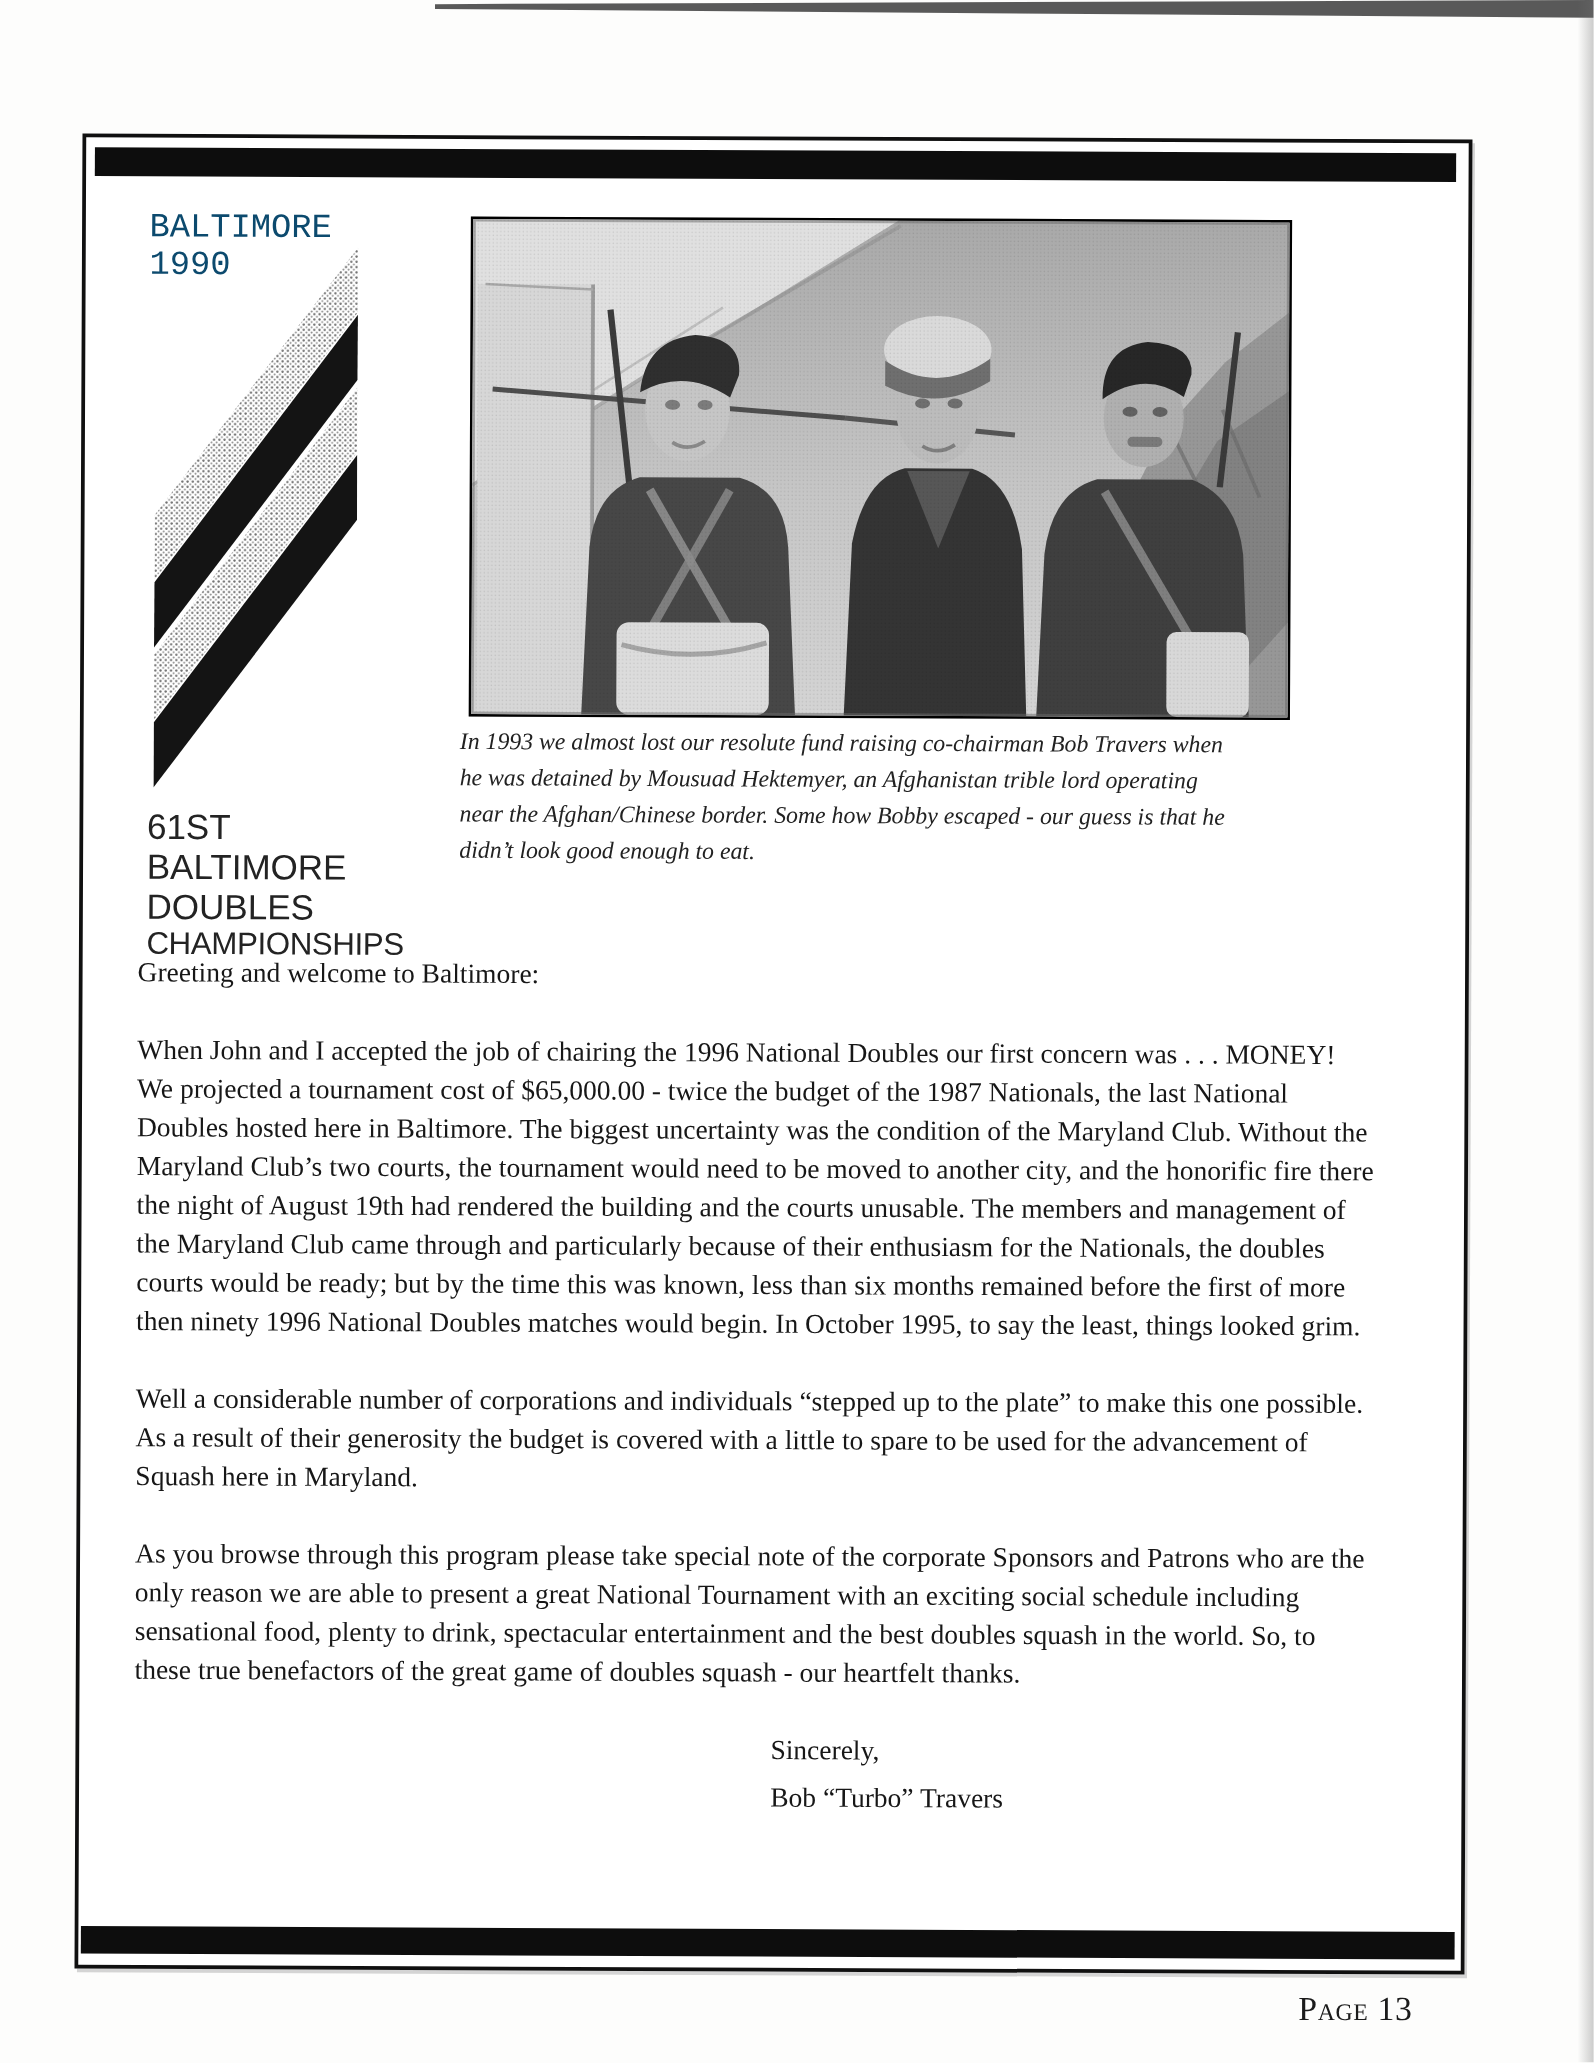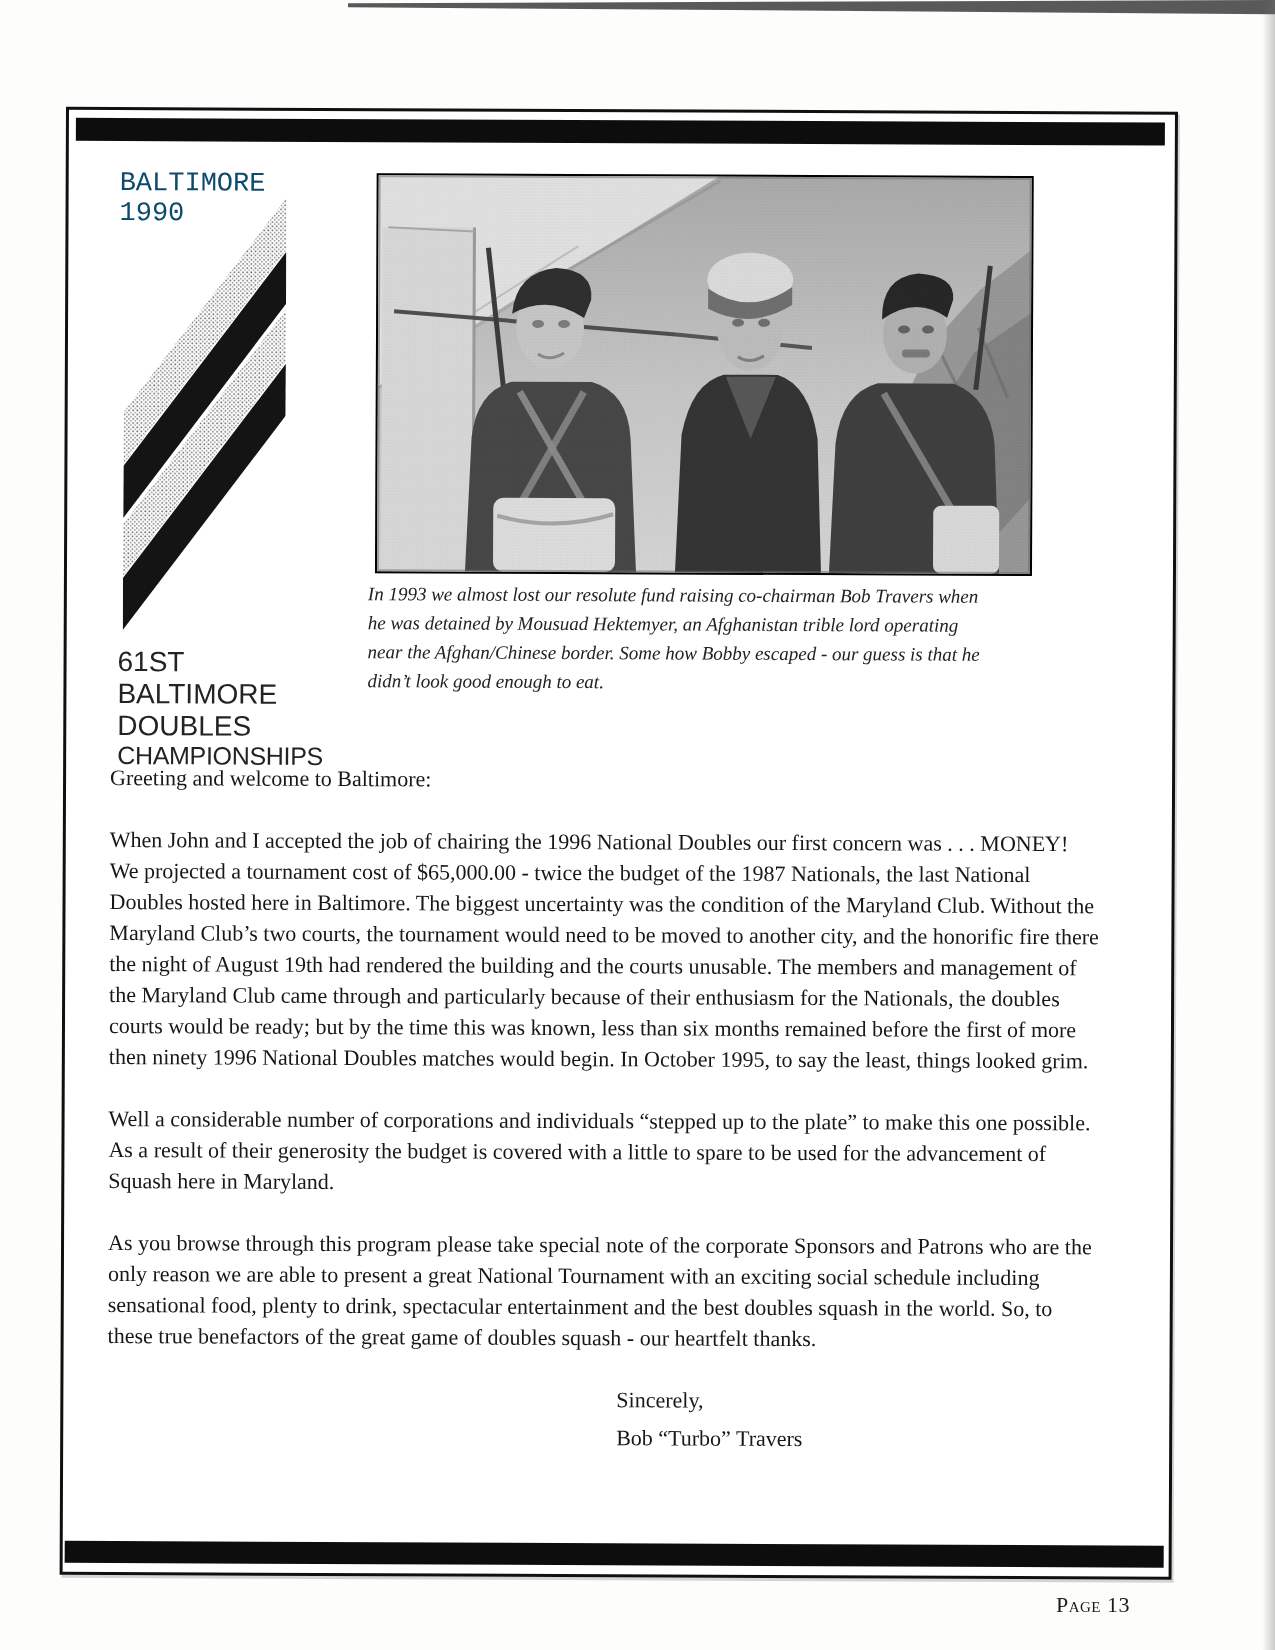--- a/index.html
+++ b/index.html
@@ -61,21 +61,21 @@
     position:absolute;left:44px;top:652px;width:990px;
     font-size:22px;line-height:31px;color:#171717;
   }
   .letter p{margin:0 0 31px 0;}
   .closing{margin:24px 0 0 509px;}
   .closing p{margin:0 0 7px 0;}
 
   
   .page-number{
     position:absolute;right:145px;top:1592px;
-    font-size:22px;font-variant:small-caps;letter-spacing:.5px;color:#1b1b1b;
+    font-size:27px;font-variant:small-caps;letter-spacing:.5px;color:#1b1b1b;
   }
 </style>
 </head>
 <body>
 
 <div class="artifact-top"></div>
 <div class="artifact-right"></div>
 
 <div class="frame">
 

